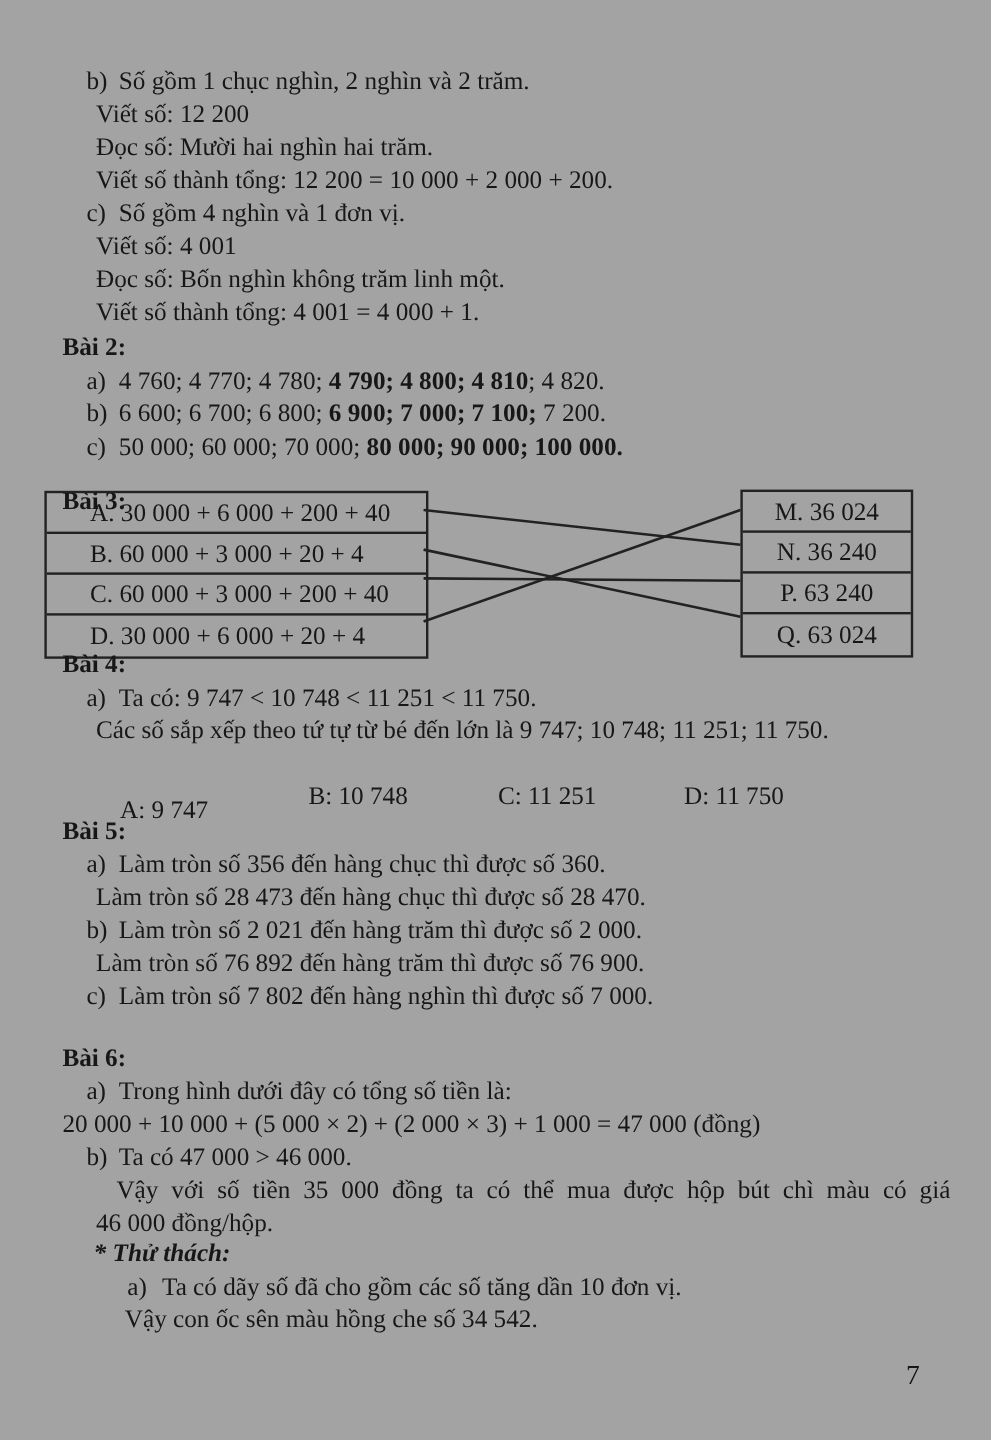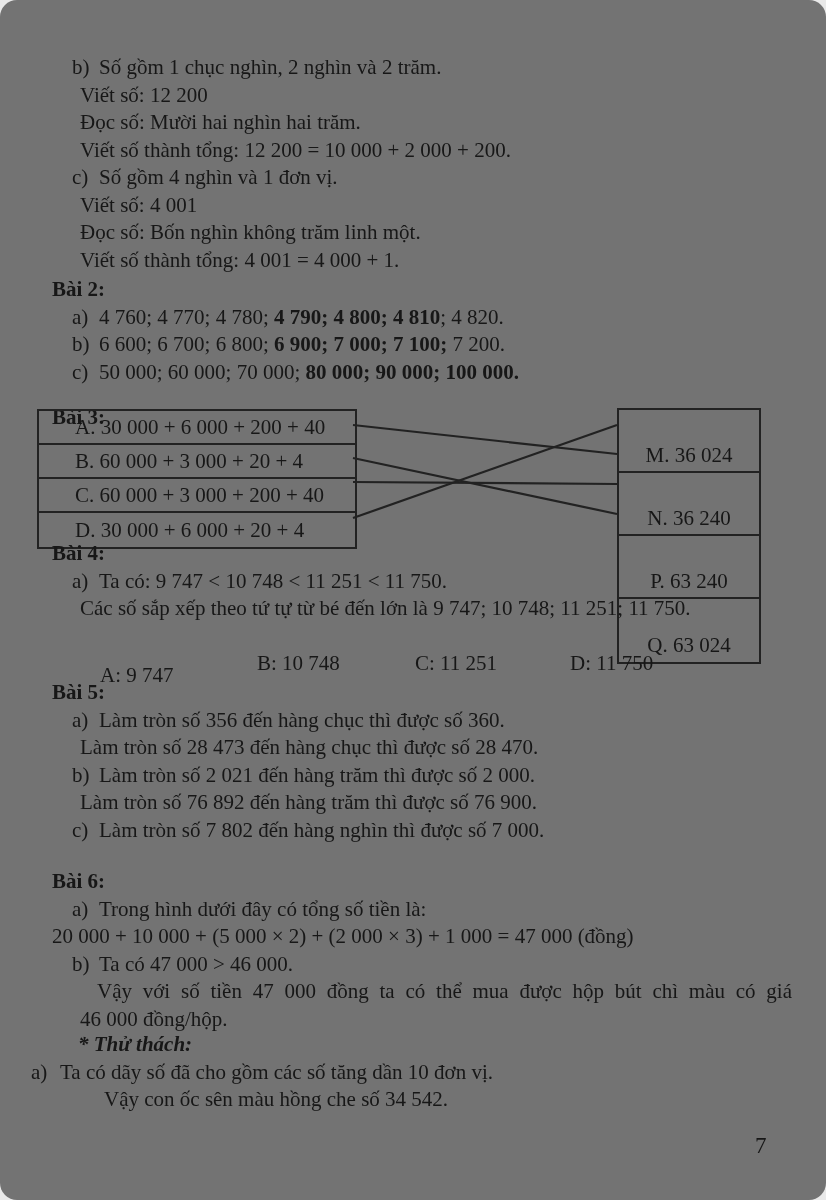--- a/index.html
+++ b/index.html
@@ -3,23 +3,22 @@
 <meta charset="utf-8">
 <style>
   html,body{margin:0;padding:0;}
   body{
     width:826px;height:1200px;
     background:#e9e9e9;
     font-family:"Liberation Serif","DejaVu Serif",serif;
   }
   .page{
     position:relative;width:826px;height:1200px;
-    background:#737373;color:#171717;overflow:hidden;
+    background:#a3a3a3;color:#171717;overflow:hidden;
     font-size:21px;
-    border-radius:17px;
   }
   .sec{position:absolute;left:0;right:0;}
   .line{line-height:27.5px;white-space:nowrap;}
   .l0{padding-left:52px;}   
   .l1{padding-left:72px;}   
   .l2{padding-left:80px;}   
   .l3{padding-left:52px;}  
   .hd{font-weight:bold;}
   .bold{font-weight:bold;}
   .mk{display:inline-block;width:27px;}
@@ -29,21 +28,21 @@
   .figure{position:absolute;left:0;top:400px;width:826px;height:146px;}
   .mtable{position:absolute;border:2px solid #222;background:transparent;}
   .mtable .trow{
     display:flex;align-items:center;height:34px;
     border-bottom:2px solid #222;box-sizing:border-box;
   }
   .mtable .trow:last-child{border-bottom:none;}
   .left-table{left:37px;top:9px;width:316px;}
   .left-table .trow{padding-left:36px;}
   .right-table{left:617px;top:8px;width:140px;}
-  .right-table .trow{justify-content:center;margin-top:29px;}
+  .right-table .trow{justify-content:center;}
   .match-svg{position:absolute;left:0;top:0;width:826px;height:146px;}
   .match-svg line{stroke:#222;stroke-width:2.2;}
   
   .pointsrow{position:absolute;top:110px;height:27.5px;line-height:27.5px;}
   .p-a{left:100px;margin-top:12px;} .p-b{left:257px;} .p-c{left:415px;} .p-d{left:570px;}
   
   .justify-line{
     margin-left:97px;width:695px;white-space:normal;
     text-align:justify;text-align-last:justify;
   }
@@ -130,25 +129,25 @@
     <div class="line l1"><span class="mk">b)</span><span>Làm tròn số 2 021 đến hàng trăm thì được số 2 000.</span></div>
     <div class="line l2">Làm tròn số 76 892 đến hàng trăm thì được số 76 900.</div>
     <div class="line l1"><span class="mk">c)</span><span>Làm tròn số 7 802 đến hàng nghìn thì được số 7 000.</span></div>
   </div>
 
   <div class="sec" style="top:868px">
     <div class="line l0 hd">Bài 6:</div>
     <div class="line l1"><span class="mk">a)</span><span>Trong hình dưới đây có tổng số tiền là:</span></div>
     <div class="line l3">20 000 + 10 000 + (5 000 × 2) + (2 000 × 3) + 1 000 = 47 000 (đồng)</div>
     <div class="line l1"><span class="mk">b)</span><span>Ta có 47 000 &gt; 46 000.</span></div>
-    <div class="line justify-line">Vậy với số tiền 47 000 đồng ta có thể mua được hộp bút chì màu có giá</div>
+    <div class="line justify-line">Vậy với số tiền 35 000 đồng ta có thể mua được hộp bút chì màu có giá</div>
     <div class="line l2">46 000 đồng/hộp.</div>
   </div>
 
   <div class="sec" style="top:1031px">
     <div class="line ital" style="padding-left:78px">* Thử thách:</div>
-    <div class="line" style="padding-left:31px"><span class="mk2">a)</span><span>Ta có dãy số đã cho gồm các số tăng dần 10 đơn vị.</span></div>
+    <div class="line" style="padding-left:106px"><span class="mk2">a)</span><span>Ta có dãy số đã cho gồm các số tăng dần 10 đơn vị.</span></div>
     <div class="line" style="padding-left:104px">Vậy con ốc sên màu hồng che số 34 542.</div>
   </div>
 
   <div class="pagenum">7</div>
 
 </div>
 
 </body></html>

